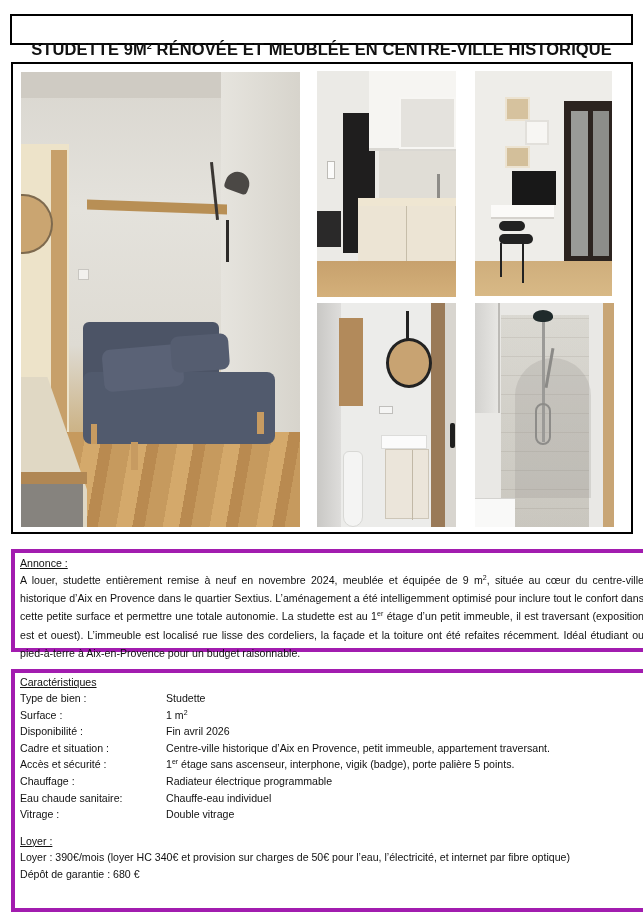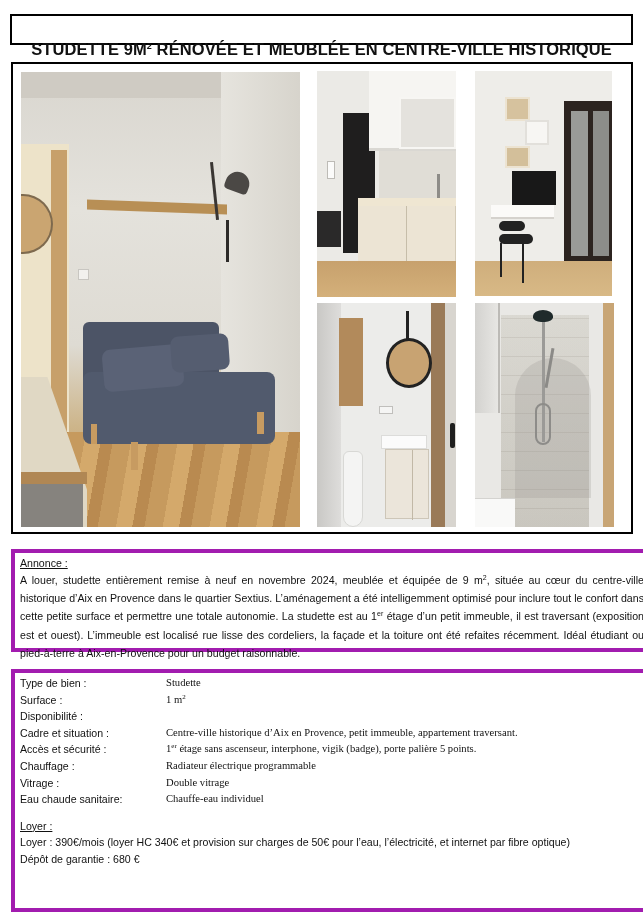--- a/index.html
+++ b/index.html
@@ -118,21 +118,21 @@
       font-family: "Liberation Sans", "DejaVu Sans", sans-serif; font-size: 10.6px; color: #111;
     }
     .annonce-box { top: 549px; height: 103px; padding: 3px 5px 0 5px; }
     .section-title { text-decoration: underline; line-height: 15px; display: block; }
     .annonce-text { text-align: justify; line-height: 18.2px; letter-spacing: 0.02px; }
     .annonce-text sup { font-size: 7px; vertical-align: 4px; line-height: 0; }
 
     .carac-box { top: 669px; height: 243px; padding: 2px 5px 0 5px; }
     .carac-row { display: flex; line-height: 16.6px; white-space: nowrap; gap: 24px; }
     .carac-label { width: 122px; flex: 0 0 122px; }
-    .carac-value { flex: 1; font-family: Liberation Serif, serif; }
+    .carac-value { flex: 1; }
     .carac-value sup { font-size: 7px; vertical-align: 4px; line-height: 0; }
     .loyer-title { margin-top: 11px; }
     .loyer-line { line-height: 17px; white-space: nowrap; }
   </style>
 </head>
 <body>
 
 <div class="title-box">
   <h1><span>STUDETTE 9M</span><sup>2</sup><span> RÉNOVÉE ET MEUBLÉE EN CENTRE-VILLE HISTORIQUE</span></h1>
 </div>
@@ -217,49 +217,51 @@
     <div class="counter"></div>
   </div>
 </div>
 
 <div class="text-box annonce-box">
   <span class="section-title">Annonce :</span>
   <p class="annonce-text"><span>A louer, studette entièrement remise à neuf en novembre 2024, meublée et équipée de 9 m</span><sup>2</sup><span>, située au cœur du centre-ville historique d’Aix en Provence dans le quartier Sextius. L’aménagement a été intelligemment optimisé pour inclure tout le confort dans cette petite surface et permettre une totale autonomie. La studette est au 1</span><sup>er</sup><span> étage d’un petit immeuble, il est traversant (exposition est et ouest). L’immeuble est localisé rue lisse des cordeliers, la façade et la toiture ont été refaites récemment. Idéal étudiant ou pied-à-terre à Aix-en-Provence pour un budget raisonnable.</span></p>
 </div>
 
 <div class="text-box carac-box">
+  <span class="section-title">Caractéristiques</span>
 
   <div class="carac-row">
     <span class="carac-label">Type de bien :</span>
     <span class="carac-value">Studette</span>
   </div>
   <div class="carac-row">
     <span class="carac-label">Surface :</span>
     <span class="carac-value"><span>1 m</span><sup>2</sup></span>
   </div>
   <div class="carac-row">
     <span class="carac-label">Disponibilité :</span>
+    <span class="carac-value">Fin avril 2026</span>
   </div>
   <div class="carac-row">
     <span class="carac-label">Cadre et situation :</span>
     <span class="carac-value">Centre-ville historique d’Aix en Provence, petit immeuble, appartement traversant.</span>
   </div>
   <div class="carac-row">
     <span class="carac-label">Accès et sécurité :</span>
     <span class="carac-value"><span>1</span><sup>er</sup><span> étage sans ascenseur, interphone, vigik (badge), porte palière 5 points.</span></span>
   </div>
   <div class="carac-row">
     <span class="carac-label">Chauffage :</span>
     <span class="carac-value">Radiateur électrique programmable</span>
   </div>
   <div class="carac-row">
+    <span class="carac-label">Eau chaude sanitaire:</span>
+    <span class="carac-value">Chauffe-eau individuel</span>
+  </div>
+  <div class="carac-row">
     <span class="carac-label">Vitrage :</span>
     <span class="carac-value">Double vitrage</span>
-  </div>
-  <div class="carac-row">
-    <span class="carac-label">Eau chaude sanitaire:</span>
-    <span class="carac-value">Chauffe-eau individuel</span>
   </div>
 
   <span class="section-title loyer-title">Loyer :</span>
   <div class="loyer-line">Loyer : 390€/mois (loyer HC 340€ et provision sur charges de 50€ pour l’eau, l’électricité, et internet par fibre optique)</div>
   <div class="loyer-line">Dépôt de garantie : 680 €</div>
 </div>
 
 </body></html>

